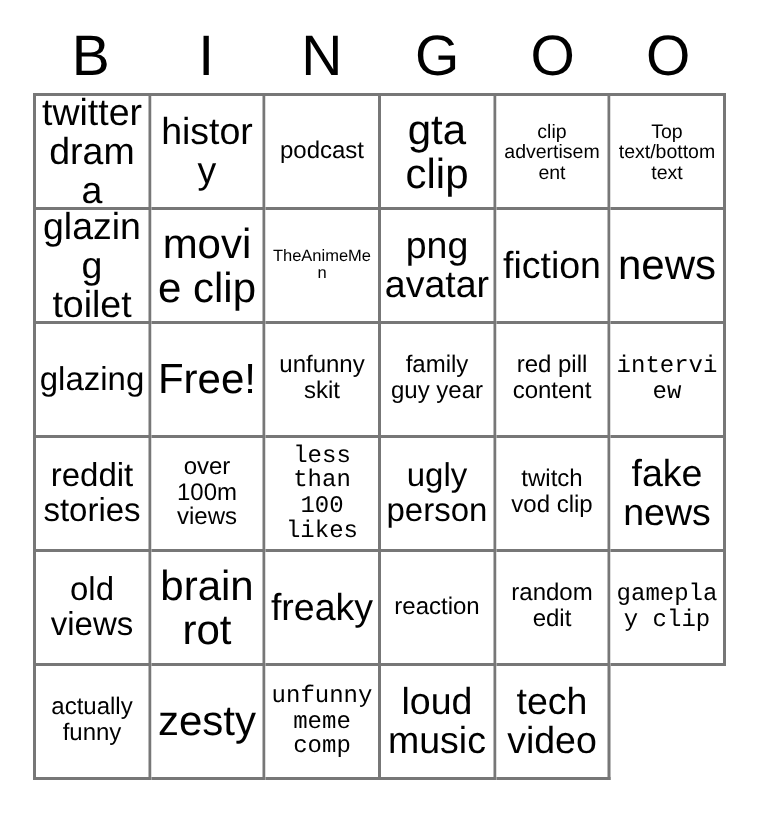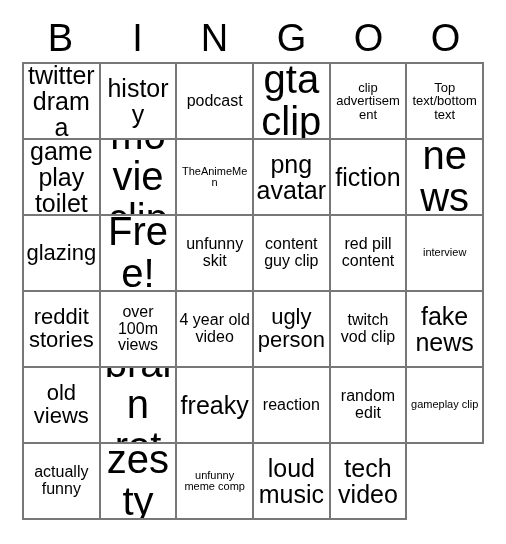--- a/index.html
+++ b/index.html
@@ -72,25 +72,25 @@
     background: #fff;
   }
   .cell .cell-text {
     display: block;
     width: 100%;
     line-height: 1.04;
     word-break: break-word;
     hyphens: none;
   }
   
-  .fs-xxl .cell-text { font-size: 40px; }
+  .fs-xxl .cell-text { font-size: 28px; }
   .fs-xl  .cell-text { font-size: 25px; }
   .fs-l   .cell-text { font-size: 22px; }
   .fs-m   .cell-text { font-size: 16px; }
-  .fs-s   .cell-text { font-size: 11px; }
+  .fs-s   .cell-text { font-size: 16px; font-family: Liberation Mono, monospace; }
   .fs-xs  .cell-text { font-size: 13px; }
   .fs-xxs .cell-text { font-size: 11px; }
 </style>
 </head>
 <body>
 
 <div id="card">
 
   <div id="header-row">
       <div class="hdr-cell">B</div>
@@ -114,21 +114,21 @@
       <div class="cell fs-xxl">
         <span class="cell-text">gta clip</span>
       </div>
       <div class="cell fs-xs">
         <span class="cell-text">clip advertisement</span>
       </div>
       <div class="cell fs-xs">
         <span class="cell-text">Top text/bottom text</span>
       </div>
       <div class="cell fs-xl">
-        <span class="cell-text">gameplay toilet</span>
+        <span class="cell-text">glazing toilet</span>
       </div>
       <div class="cell fs-xxl">
         <span class="cell-text">movie clip</span>
       </div>
       <div class="cell fs-xxs">
         <span class="cell-text">TheAnimeMen</span>
       </div>
       <div class="cell fs-xl">
         <span class="cell-text">png avatar</span>
       </div>
@@ -141,36 +141,36 @@
       <div class="cell fs-l">
         <span class="cell-text">glazing</span>
       </div>
       <div class="cell fs-xxl">
         <span class="cell-text">Free!</span>
       </div>
       <div class="cell fs-m">
         <span class="cell-text">unfunny skit</span>
       </div>
       <div class="cell fs-m">
-        <span class="cell-text">content guy clip</span>
+        <span class="cell-text">family guy year</span>
       </div>
       <div class="cell fs-m">
         <span class="cell-text">red pill content</span>
       </div>
       <div class="cell fs-s">
         <span class="cell-text">interview</span>
       </div>
       <div class="cell fs-l">
         <span class="cell-text">reddit stories</span>
       </div>
       <div class="cell fs-m">
         <span class="cell-text">over 100m views</span>
       </div>
-      <div class="cell fs-m">
-        <span class="cell-text">4 year old video</span>
+      <div class="cell fs-s">
+        <span class="cell-text">less than 100 likes</span>
       </div>
       <div class="cell fs-l">
         <span class="cell-text">ugly person</span>
       </div>
       <div class="cell fs-m">
         <span class="cell-text">twitch vod clip</span>
       </div>
       <div class="cell fs-xl">
         <span class="cell-text">fake news</span>
       </div>

